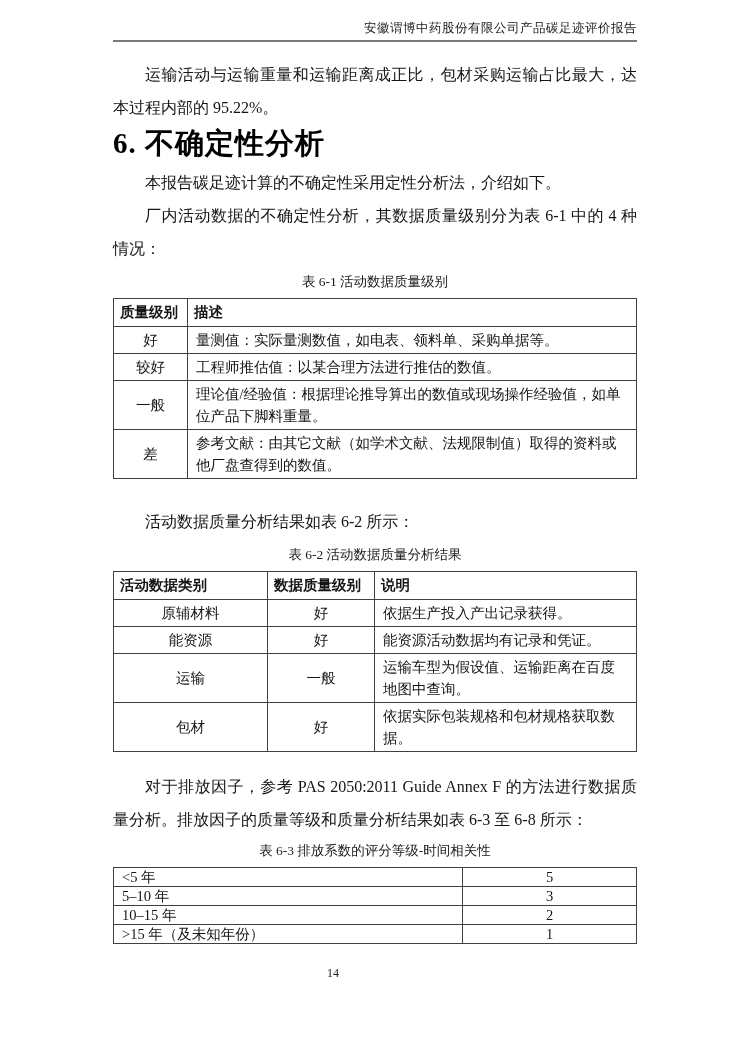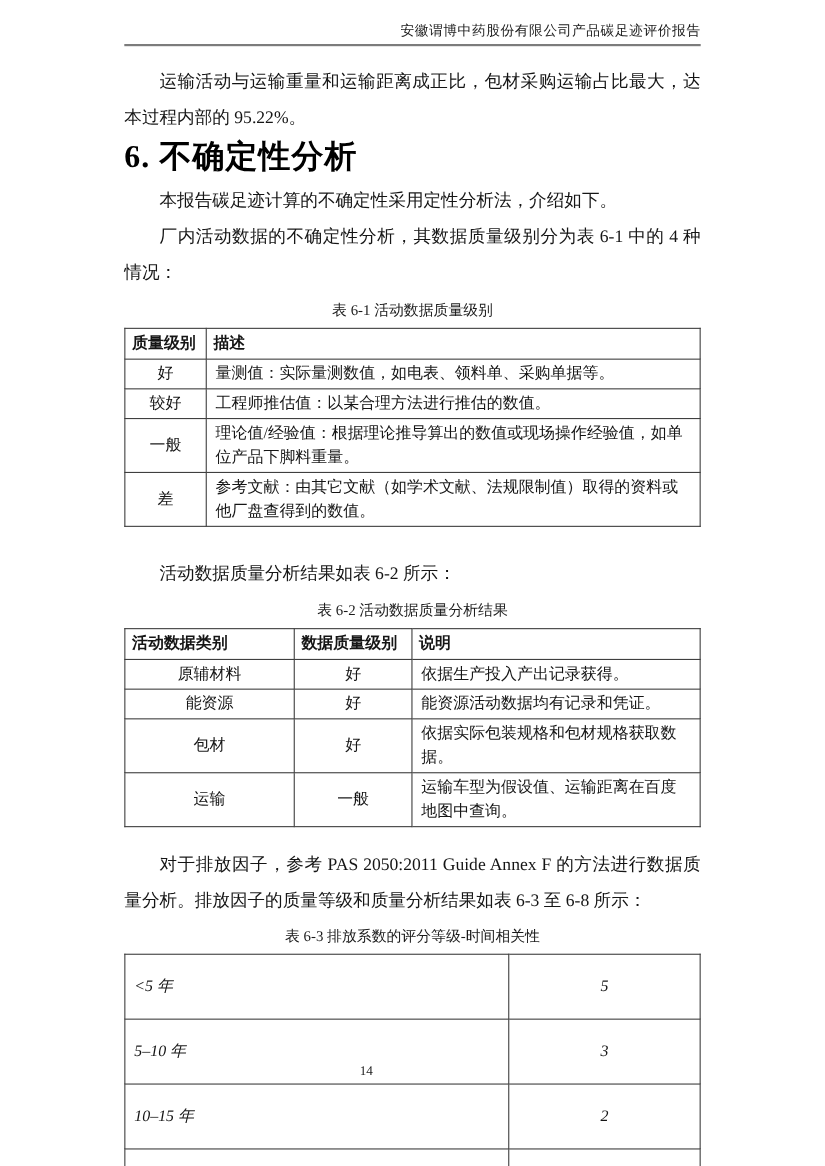--- a/index.html
+++ b/index.html
@@ -34,21 +34,21 @@
   th, td { border:1px solid #3f3f3f; font-size:14.5px; color:#151515; }
   th { font-weight:bold; text-align:left; padding:3px 6px; line-height:21px; }
   td { line-height:22px; padding:2px 8px; }
   td.center { text-align:center; padding:2px 4px; }
   td.left { text-align:left; }
 
   .t1 col.c1 { width:74px; }
   .t2 col.c1 { width:154px; }
   .t2 col.c2 { width:107px; }
   .t3 col.c1 { width:349px; }
-  .t3 td { line-height:18px; padding:20px 8px;font-style:italic; }
+  .t3 td { line-height:18px; padding:0 8px; }
   .t3 th { padding:3px 6px; }
 
   .spacer-p { margin-top:26px; }
   .pas-para { margin-top:18px; }
   .t3-caption { margin-top:5px; }
 
   
   .page-number { position:absolute; left:0; width:666px; top:966px; text-align:center; font-size:12px; color:#222; font-family:"Liberation Serif","DejaVu Serif",serif; }
 </style>
 </head>
@@ -118,28 +118,28 @@
         <td class="center">原辅材料</td>
         <td class="center">好</td>
         <td class="left">依据生产投入产出记录获得。</td>
       </tr>
       <tr>
         <td class="center">能资源</td>
         <td class="center">好</td>
         <td class="left">能资源活动数据均有记录和凭证。</td>
       </tr>
       <tr>
+        <td class="center">运输</td>
+        <td class="center">一般</td>
+        <td class="left">运输车型为假设值、运输距离在百度地图中查询。</td>
+      </tr>
+      <tr>
         <td class="center">包材</td>
         <td class="center">好</td>
         <td class="left">依据实际包装规格和包材规格获取数据。</td>
-      </tr>
-      <tr>
-        <td class="center">运输</td>
-        <td class="center">一般</td>
-        <td class="left">运输车型为假设值、运输距离在百度地图中查询。</td>
       </tr>
     </tbody>
       </table>
 
     <p class="para pas-para">对于排放因子，参考 PAS 2050:2011 Guide Annex F 的方法进行数据质量分析。排放因子的质量等级和质量分析结果如表 6-3 至 6-8 所示：</p>
 
     <div class="caption t3-caption">表 6-3 排放系数的评分等级-时间相关性</div>
 
     <table class="t3">
       <colgroup>

